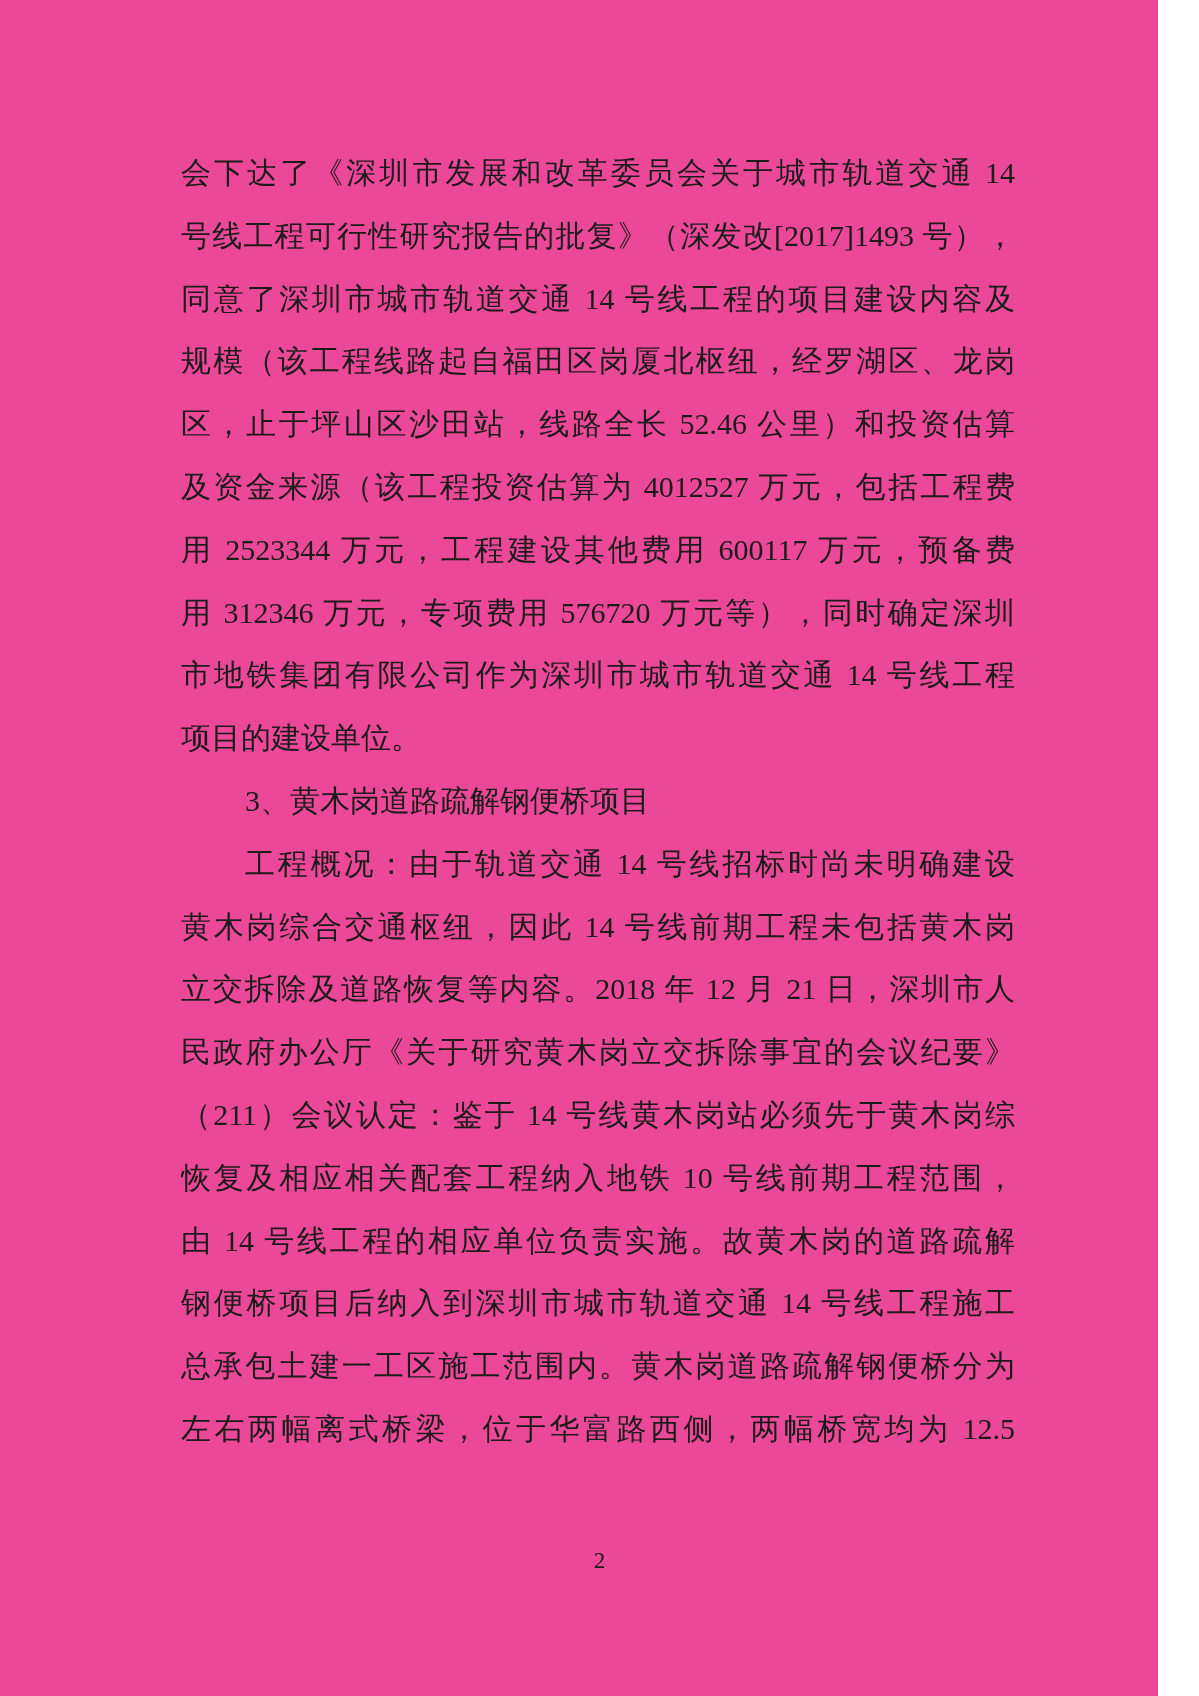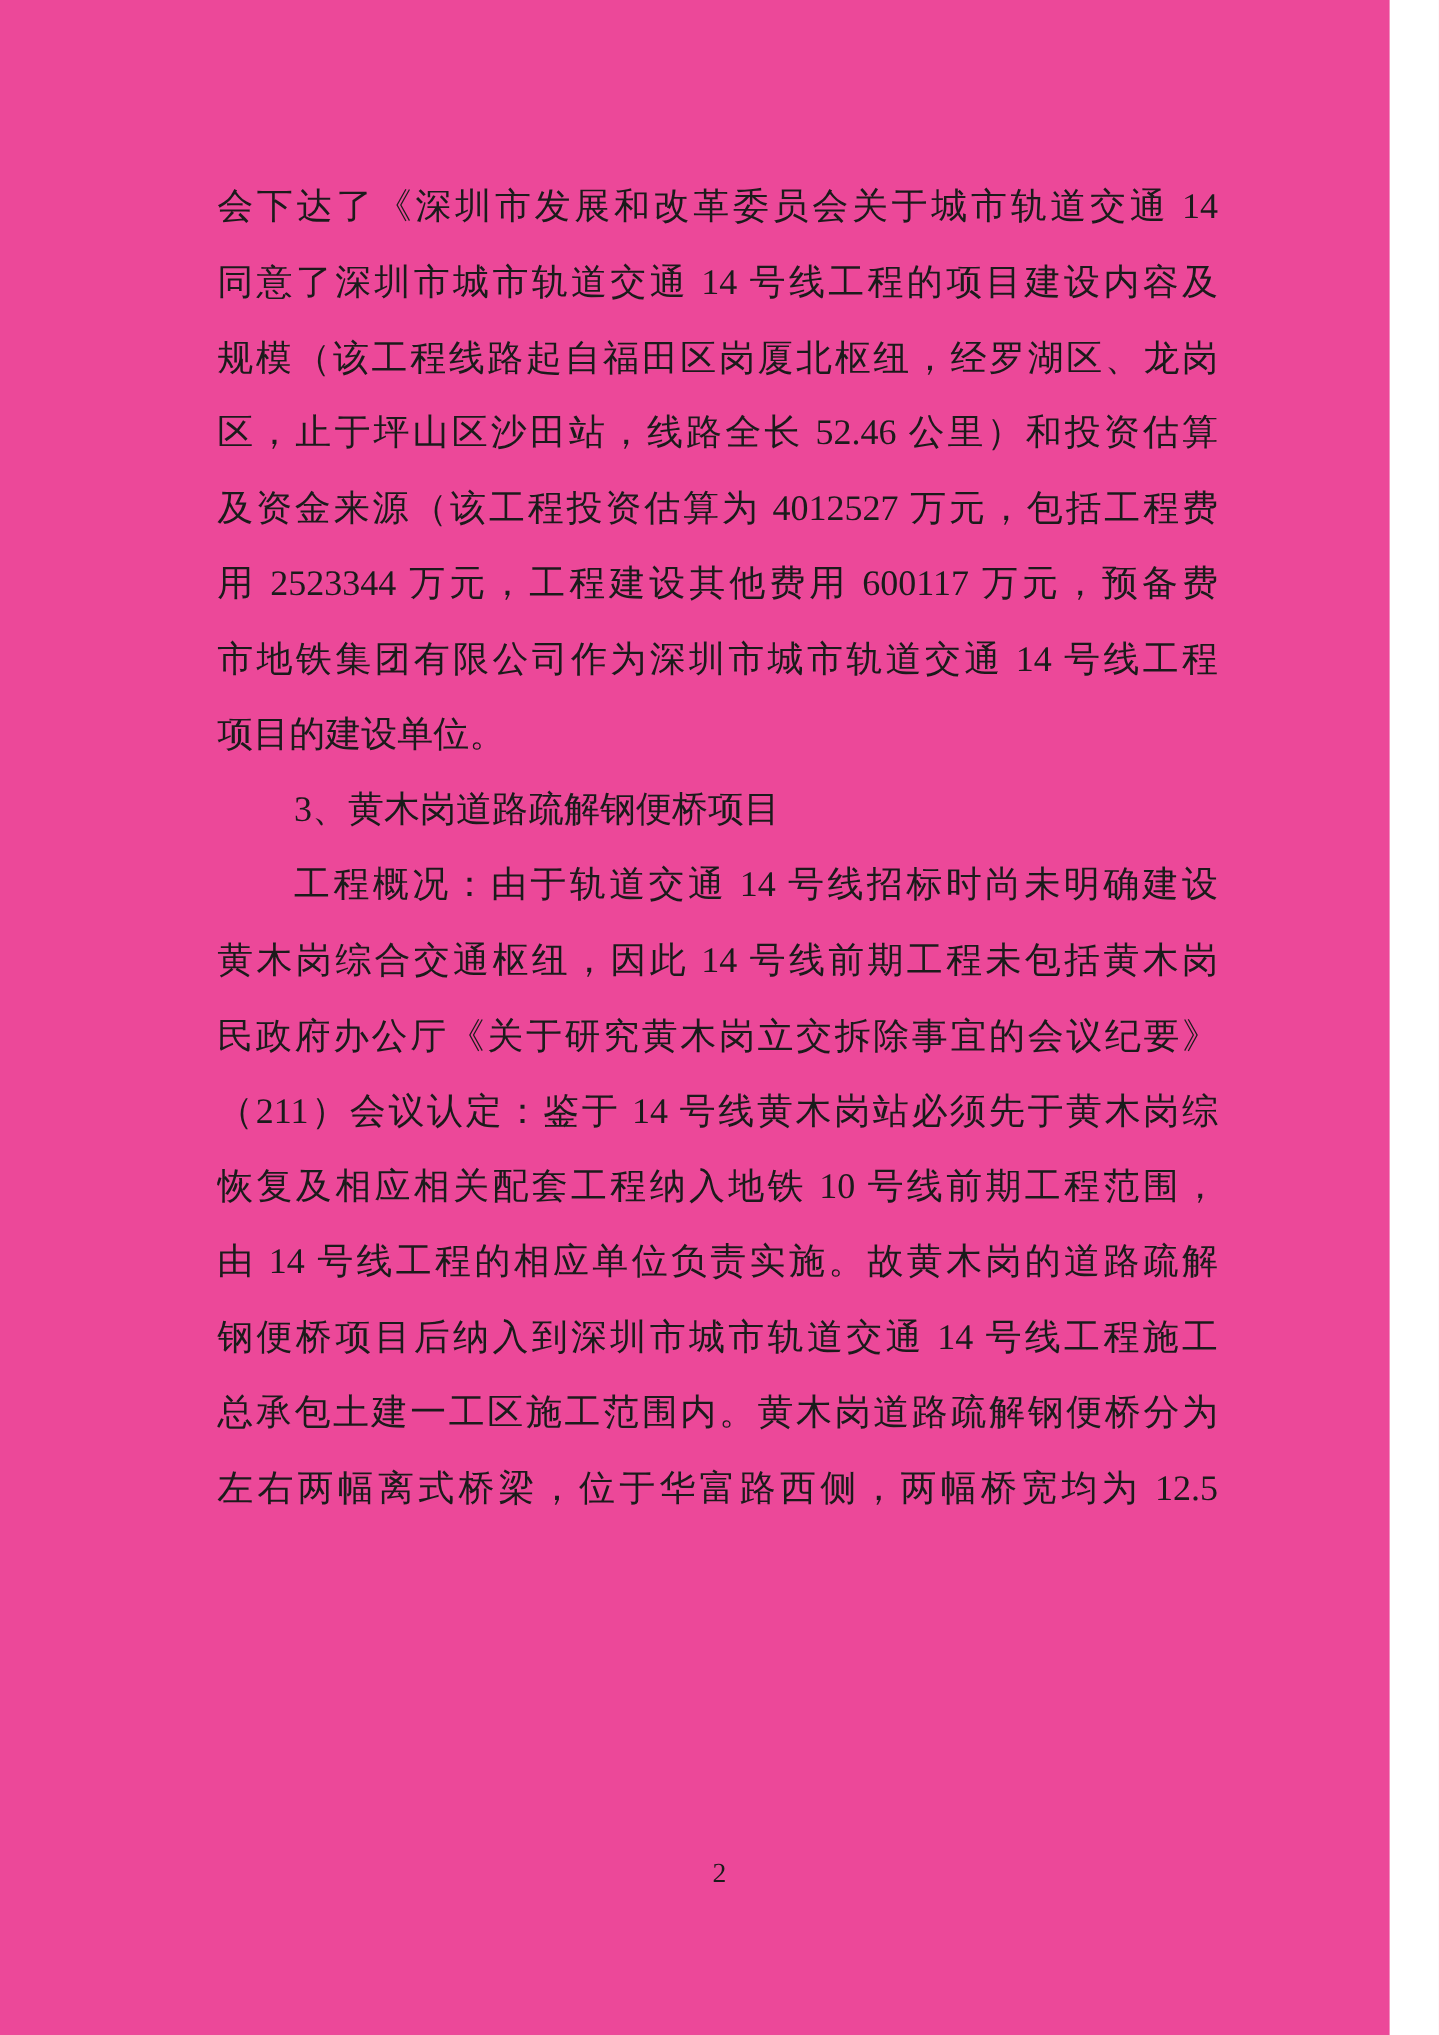--- a/index.html
+++ b/index.html
@@ -55,30 +55,33 @@
     line-height: 30px;
     color: #1b1b1b;
   }
 </style>
 </head>
 <body>
 
 <div class="page">
   <div class="content">
     <div class="line">会下达了《深圳市发展和改革委员会关于城市轨道交通 14</div>
+    <div class="line">号线工程可行性研究报告的批复》（深发改[2017]1493 号），</div>
     <div class="line">同意了深圳市城市轨道交通 14 号线工程的项目建设内容及</div>
     <div class="line">规模（该工程线路起自福田区岗厦北枢纽，经罗湖区、龙岗</div>
     <div class="line">区，止于坪山区沙田站，线路全长 52.46 公里）和投资估算</div>
     <div class="line">及资金来源（该工程投资估算为 4012527 万元，包括工程费</div>
     <div class="line">用 2523344 万元，工程建设其他费用 600117 万元，预备费</div>
+    <div class="line">用 312346 万元，专项费用 576720 万元等），同时确定深圳</div>
     <div class="line">市地铁集团有限公司作为深圳市城市轨道交通 14 号线工程</div>
     <div class="line left">项目的建设单位。</div>
     <div class="line left indent">3、黄木岗道路疏解钢便桥项目</div>
     <div class="line indent">工程概况：由于轨道交通 14 号线招标时尚未明确建设</div>
     <div class="line">黄木岗综合交通枢纽，因此 14 号线前期工程未包括黄木岗</div>
+    <div class="line">立交拆除及道路恢复等内容。2018 年 12 月 21 日，深圳市人</div>
     <div class="line">民政府办公厅《关于研究黄木岗立交拆除事宜的会议纪要》</div>
     <div class="line">（211）会议认定：鉴于 14 号线黄木岗站必须先于黄木岗综</div>
     <div class="line">恢复及相应相关配套工程纳入地铁 10 号线前期工程范围，</div>
     <div class="line">由 14 号线工程的相应单位负责实施。故黄木岗的道路疏解</div>
     <div class="line">钢便桥项目后纳入到深圳市城市轨道交通 14 号线工程施工</div>
     <div class="line">总承包土建一工区施工范围内。黄木岗道路疏解钢便桥分为</div>
     <div class="line">左右两幅离式桥梁，位于华富路西侧，两幅桥宽均为 12.5</div>
   </div>
   <div class="page-number">2</div>
 </div>

